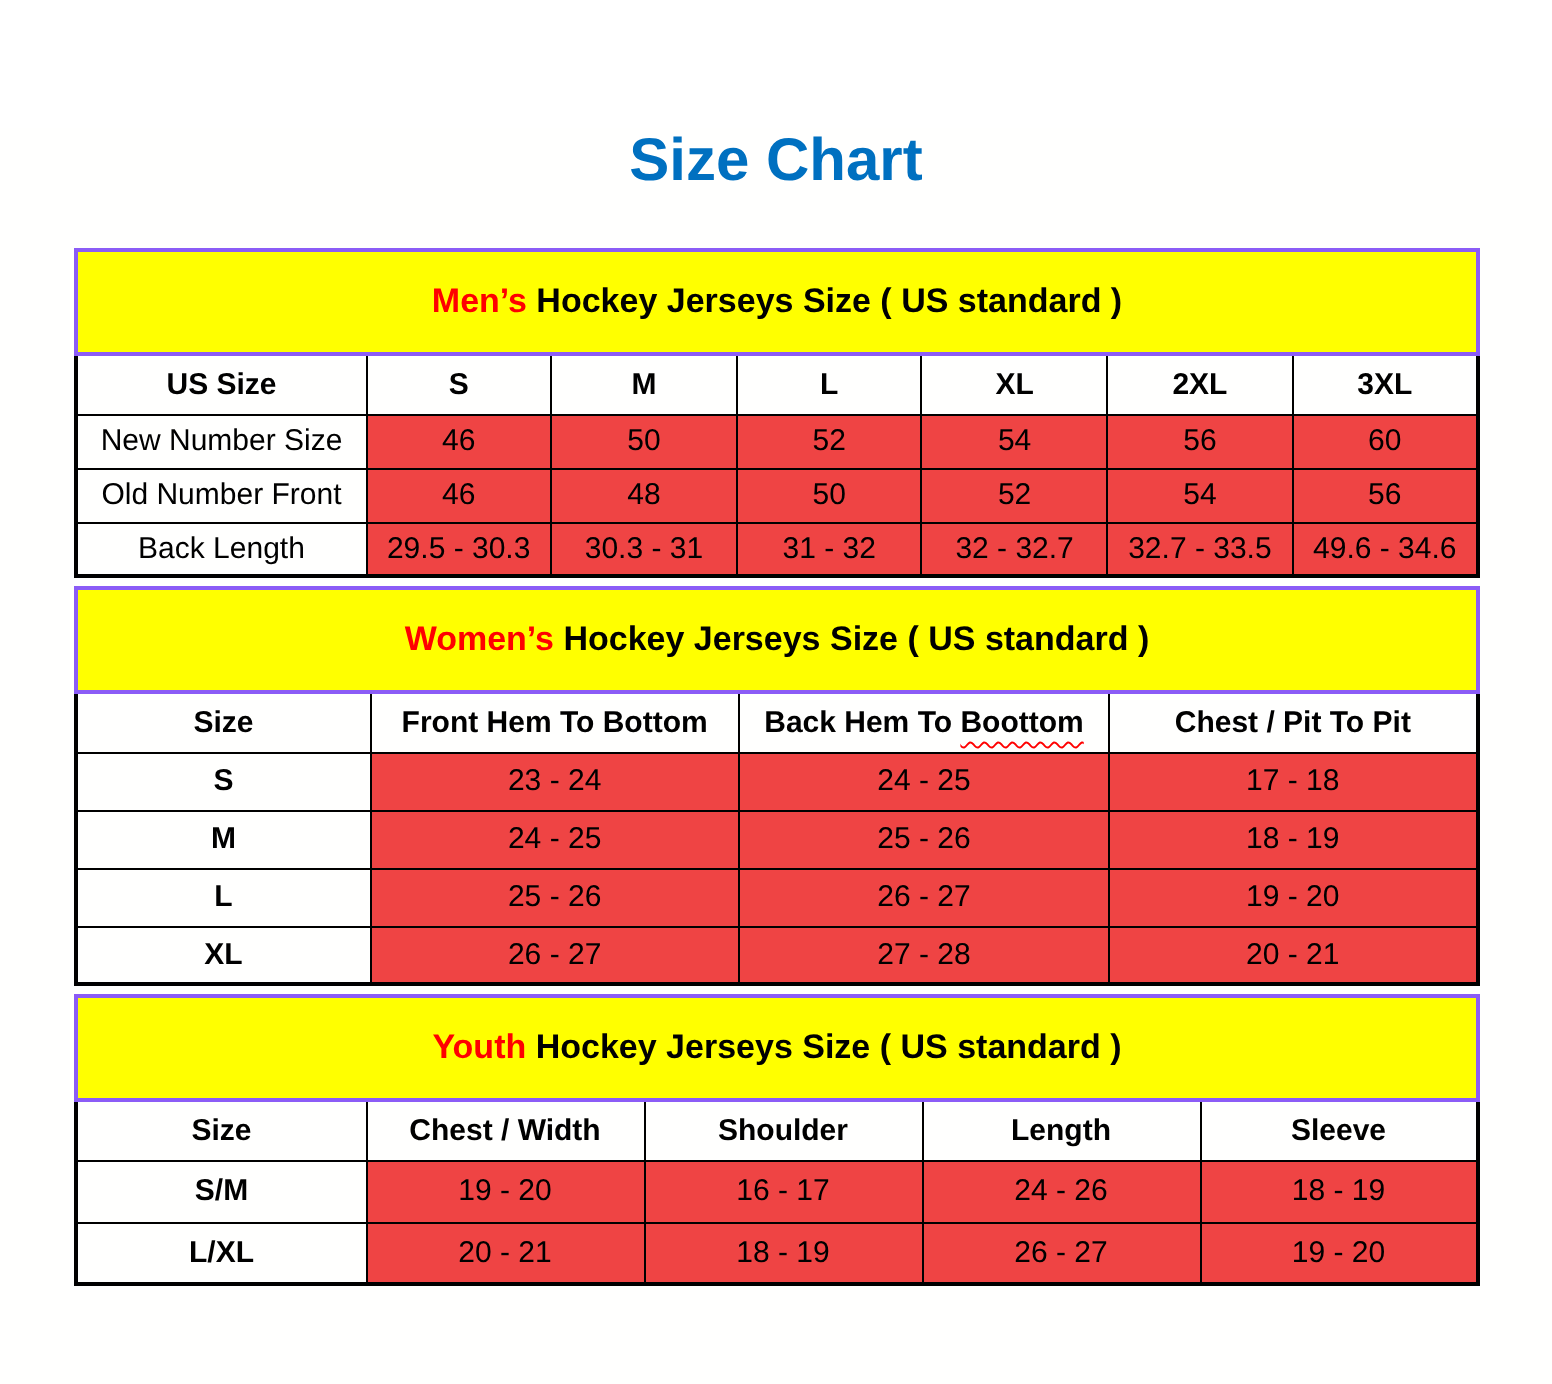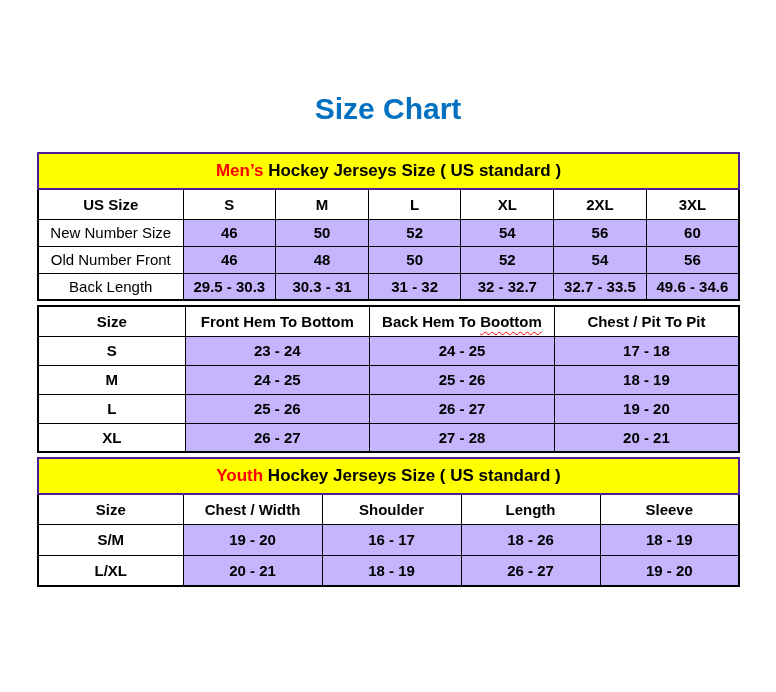--- a/index.html
+++ b/index.html
@@ -9,21 +9,21 @@
     font-family: "Liberation Sans", sans-serif;
     color: #000000;
     overflow: hidden;
   }
   .page {
     position: relative;
     width: 776px; height: 692px;
     background: #fffffe;
   }
   .title {
-    margin-top: 92px;
+    margin-top: 64px;
     margin-bottom: 26px;
     text-align: center;
     font-size: 30px;
     font-weight: bold;
     letter-spacing: 0px;
     color: #0070C0;
   }
   .tables {
     width: 703px;
     margin-left: 37px;
@@ -40,38 +40,38 @@
     border: 1px solid #000;
     text-align: center;
     vertical-align: middle;
     font-size: 15px;
     padding: 2px 2px;
     overflow: hidden;
     white-space: nowrap;
   }
   tr.section-row th {
     background: #FFFF00;
-    height: 36px;
+    height: 52px;
     font-size: 17px;
     font-weight: bold;
-    border: 2px solid #4c1d95;
+    border: 2px solid #8b5cf6;
   }
   tr.section-row .hl { color: #FF0000; }
   tr.col-header th {
     height: 30px;
     font-weight: bold;
     background: #fffffe;
   }
   tbody th.row-label { font-weight: normal; background: #fffffe; }
   table.t-mens  tbody tr { height: 27px; margin-top: 17px; }
   table.t-womens tbody tr { height: 29px; }
   table.t-youth tbody tr { height: 31px; }
   table.t-womens tbody th.row-label,
   table.t-youth  tbody th.row-label { font-weight: bold; }
-  td.cell { font-weight: bold; background: #c4b5fd; }
+  td.cell { font-weight: normal; background: #ef4444; }
   .squiggle {
     text-decoration: underline;
     text-decoration-style: wavy;
     text-decoration-color: #FF0000;
     text-decoration-thickness: 1px;
     text-underline-offset: 4px;
   }
 </style>
 </head>
 <body>
@@ -134,20 +134,23 @@
         </tbody>
       </table>
       <table class="size-table t-womens">
         <colgroup>
           <col style="width: 147px;">
           <col>
           <col>
           <col>
         </colgroup>
         <thead>
+          <tr class="section-row">
+            <th colspan="4"><span class="hl">Women’s</span><span> Hockey Jerseys Size ( US standard )</span></th>
+          </tr>
           <tr class="col-header">
             <th>Size</th>
             <th>Front Hem To Bottom</th>
             <th>Back Hem To <span class="squiggle">Boottom</span></th>
             <th>Chest / Pit To Pit</th>
           </tr>
         </thead>
         <tbody>
           <tr>
             <th class="row-label">S</th>
@@ -193,21 +196,21 @@
             <th>Shoulder</th>
             <th>Length</th>
             <th>Sleeve</th>
           </tr>
         </thead>
         <tbody>
           <tr>
             <th class="row-label">S/M</th>
             <td class="cell">19 - 20</td>
             <td class="cell">16 - 17</td>
-            <td class="cell">18 - 26</td>
+            <td class="cell">24 - 26</td>
             <td class="cell">18 - 19</td>
           </tr>
           <tr>
             <th class="row-label">L/XL</th>
             <td class="cell">20 - 21</td>
             <td class="cell">18 - 19</td>
             <td class="cell">26 - 27</td>
             <td class="cell">19 - 20</td>
           </tr>
         </tbody>

